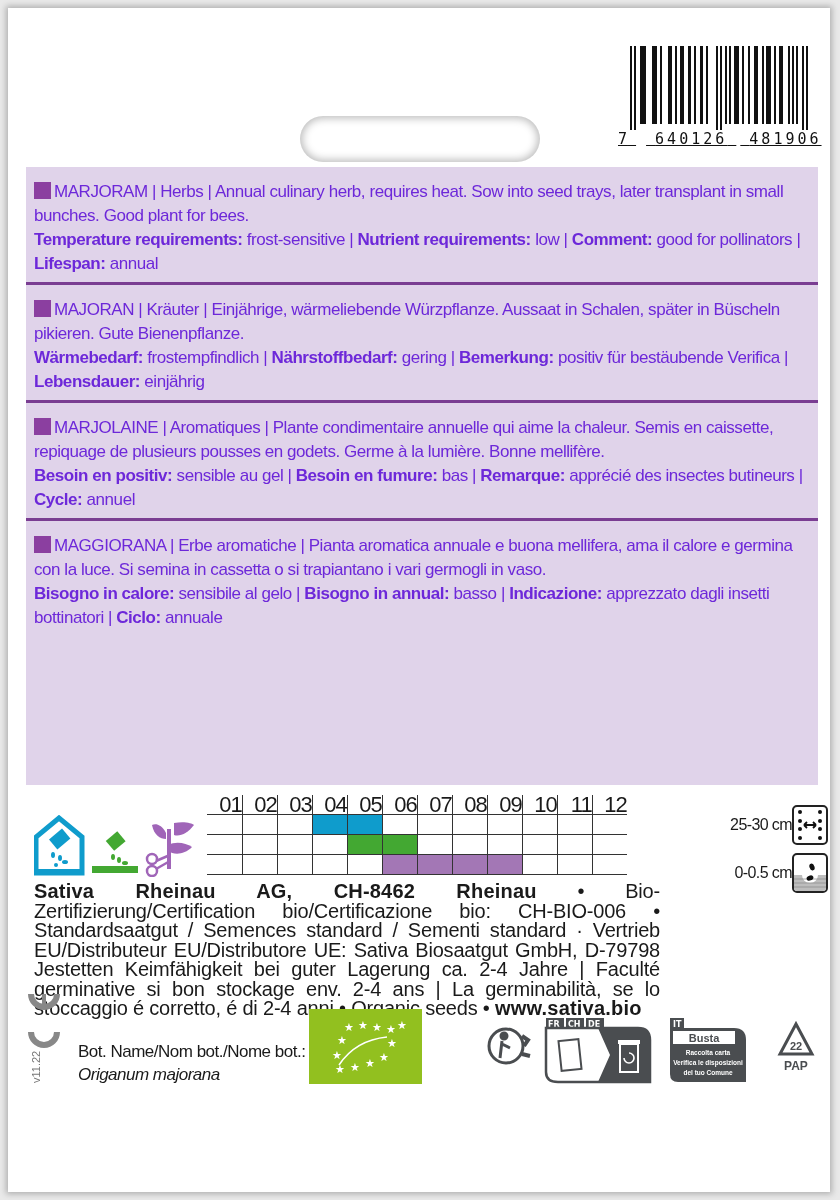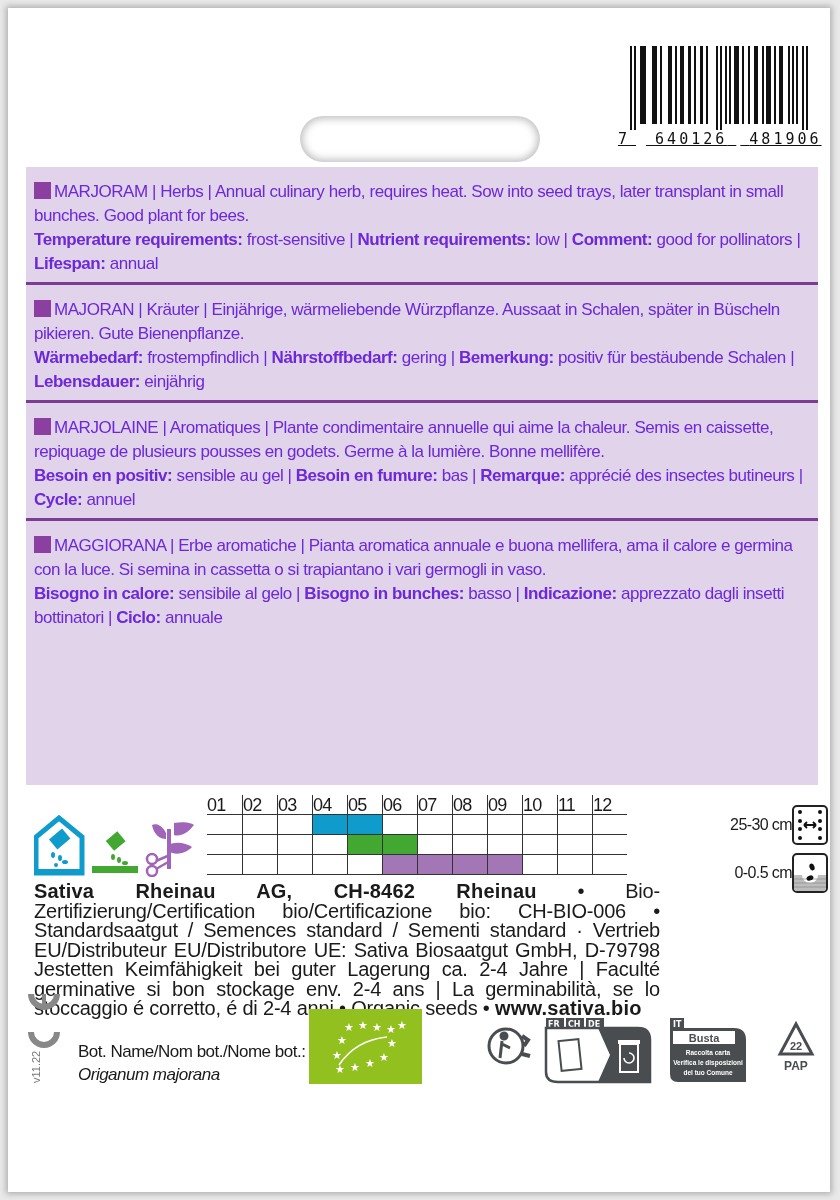--- a/index.html
+++ b/index.html
@@ -46,21 +46,21 @@
   .lang-sep { height: 3px; background: #7a3d92; margin: 0 0 0 0; }
   .marker {
     display: inline-block; width: 17px; height: 17px; background: #8b3fa0;
     vertical-align: -2px; margin-right: 3px;
   }
   .b { font-weight: bold; }
   .icons-row { left: 34px; top: 815px; width: 160px; height: 60px; }
   .calendar { left: 207px; top: 795px; width: 420px; height: 82px; }
   .cal-head { display: flex; height: 20px; border-bottom: 1.5px solid #333; }
   .cal-head span {
-    width: 35px; text-align: left; font-size: 18px; line-height: 20px;
+    width: 35px; text-align: right; font-size: 22px; line-height: 20px;
     letter-spacing: -0.8px; border-left: 1.5px solid #333;
   }
   .cal-head span:first-child { border-left: none; }
   .cal-row { display: flex; height: 20px; border-bottom: 1.5px solid #333; }
   .cal-cell { width: 35px; border-left: 1.5px solid #333; }
   .cal-cell:first-child { border-left: none; }
   .spacing { right: 18px; top: 800px; width: 190px; }
   .spacing-row { display: flex; justify-content: flex-end; align-items: center; height: 44px; margin-bottom: 4px; }
   .spacing-row .lbl { font-size: 16px; letter-spacing: -0.6px; }
   .sp-icon {
@@ -134,33 +134,33 @@
   <div class="abs desc-panel" style="left:18px;top:159px;">
 
     <div class="lang-block">
       <span class="marker"></span><span>MARJORAM</span> | <span>Herbs</span> | <span>Annual culinary herb, requires heat. Sow into seed trays, later transplant in small bunches. Good plant for bees.</span><br>
       <span class="b">Temperature requirements:</span> <span>frost-sensitive</span> | <span class="b">Nutrient requirements:</span> <span>low</span> | <span class="b">Comment:</span> <span>good for pollinators</span> | <span class="b">Lifespan:</span> <span>annual</span>
     </div>
     <div class="lang-sep"></div>
 
     <div class="lang-block">
       <span class="marker"></span><span>MAJORAN</span> | <span>Kräuter</span> | <span>Einjährige, wärmeliebende Würzpflanze. Aussaat in Schalen, später in Büscheln pikieren. Gute Bienenpflanze.</span><br>
-      <span class="b">Wärmebedarf:</span> <span>frostempfindlich</span> | <span class="b">Nährstoffbedarf:</span> <span>gering</span> | <span class="b">Bemerkung:</span> <span>positiv für bestäubende Schalen</span> | <span class="b">Lebensdauer:</span> <span>einjährig</span>
+      <span class="b">Wärmebedarf:</span> <span>frostempfindlich</span> | <span class="b">Nährstoffbedarf:</span> <span>gering</span> | <span class="b">Bemerkung:</span> <span>positiv für bestäubende Verifica</span> | <span class="b">Lebensdauer:</span> <span>einjährig</span>
     </div>
     <div class="lang-sep"></div>
 
     <div class="lang-block">
       <span class="marker"></span><span>MARJOLAINE</span> | <span>Aromatiques</span> | <span>Plante condimentaire annuelle qui aime la chaleur. Semis en caissette, repiquage de plusieurs pousses en godets. Germe à la lumière. Bonne mellifère.</span><br>
       <span class="b">Besoin en positiv:</span> <span>sensible au gel</span> | <span class="b">Besoin en fumure:</span> <span>bas</span> | <span class="b">Remarque:</span> <span>apprécié des insectes butineurs</span> | <span class="b">Cycle:</span> <span>annuel</span>
     </div>
     <div class="lang-sep"></div>
 
     <div class="lang-block">
       <span class="marker"></span><span>MAGGIORANA</span> | <span>Erbe aromatiche</span> | <span>Pianta aromatica annuale e buona mellifera, ama il calore e germina con la luce. Si semina in cassetta o si trapiantano i vari germogli in vaso.</span><br>
-      <span class="b">Bisogno in calore:</span> <span>sensibile al gelo</span> | <span class="b">Bisogno in bunches:</span> <span>basso</span> | <span class="b">Indicazione:</span> <span>apprezzato dagli insetti bottinatori</span> | <span class="b">Ciclo:</span> <span>annuale</span>
+      <span class="b">Bisogno in calore:</span> <span>sensibile al gelo</span> | <span class="b">Bisogno in annual:</span> <span>basso</span> | <span class="b">Indicazione:</span> <span>apprezzato dagli insetti bottinatori</span> | <span class="b">Ciclo:</span> <span>annuale</span>
     </div>
   </div>
 
   <div class="abs icons-row" style="left:26px;top:807px;">
     <svg width="160" height="62" viewBox="0 0 160 62">
 
       <g>
         <path d="M2 58 V22 L25 3 L48 22 V58 Z" fill="none" stroke="#0f9ccc" stroke-width="5"></path>
         <rect x="0" y="54" width="50" height="6" fill="#0f9ccc"></rect>
         <rect x="17" y="18" width="17" height="13" transform="rotate(-40 25 24)" fill="#0f9ccc"></rect>

